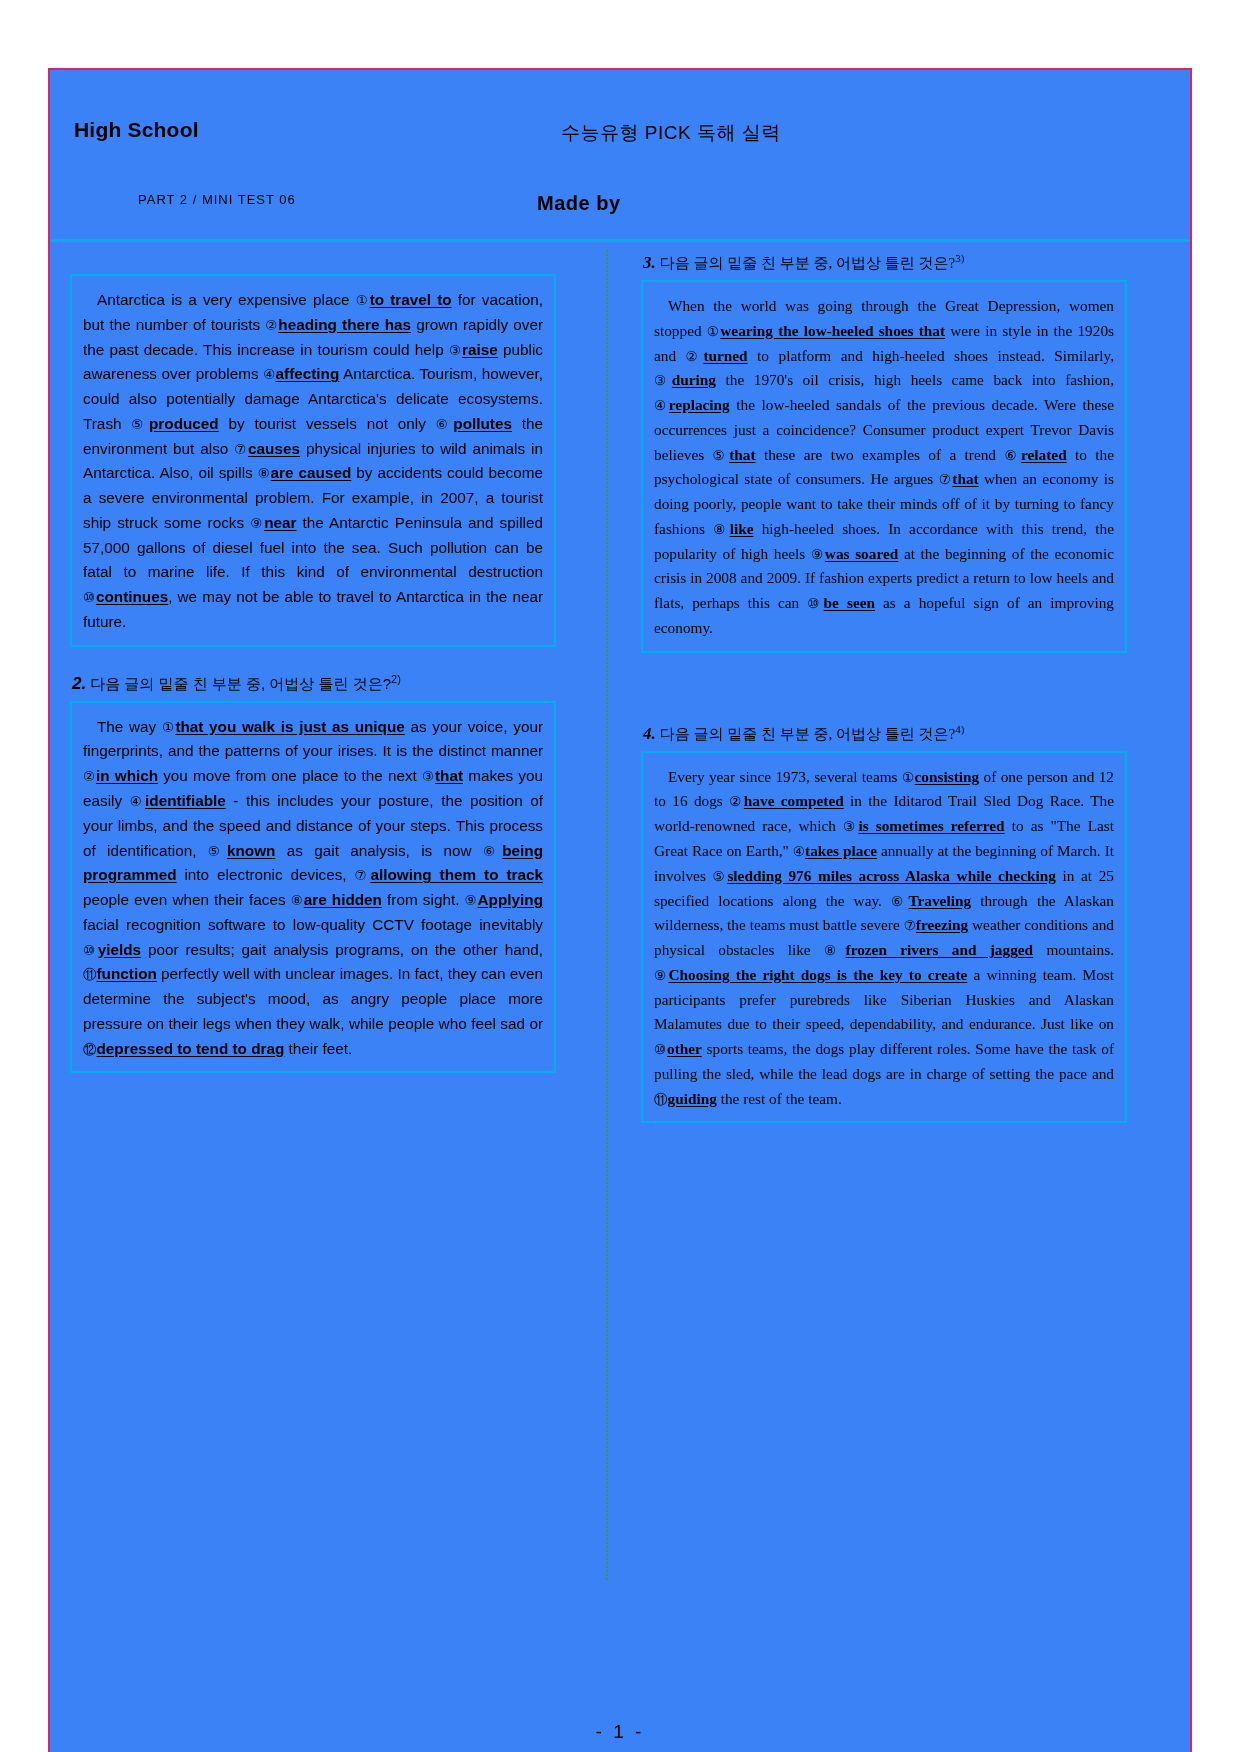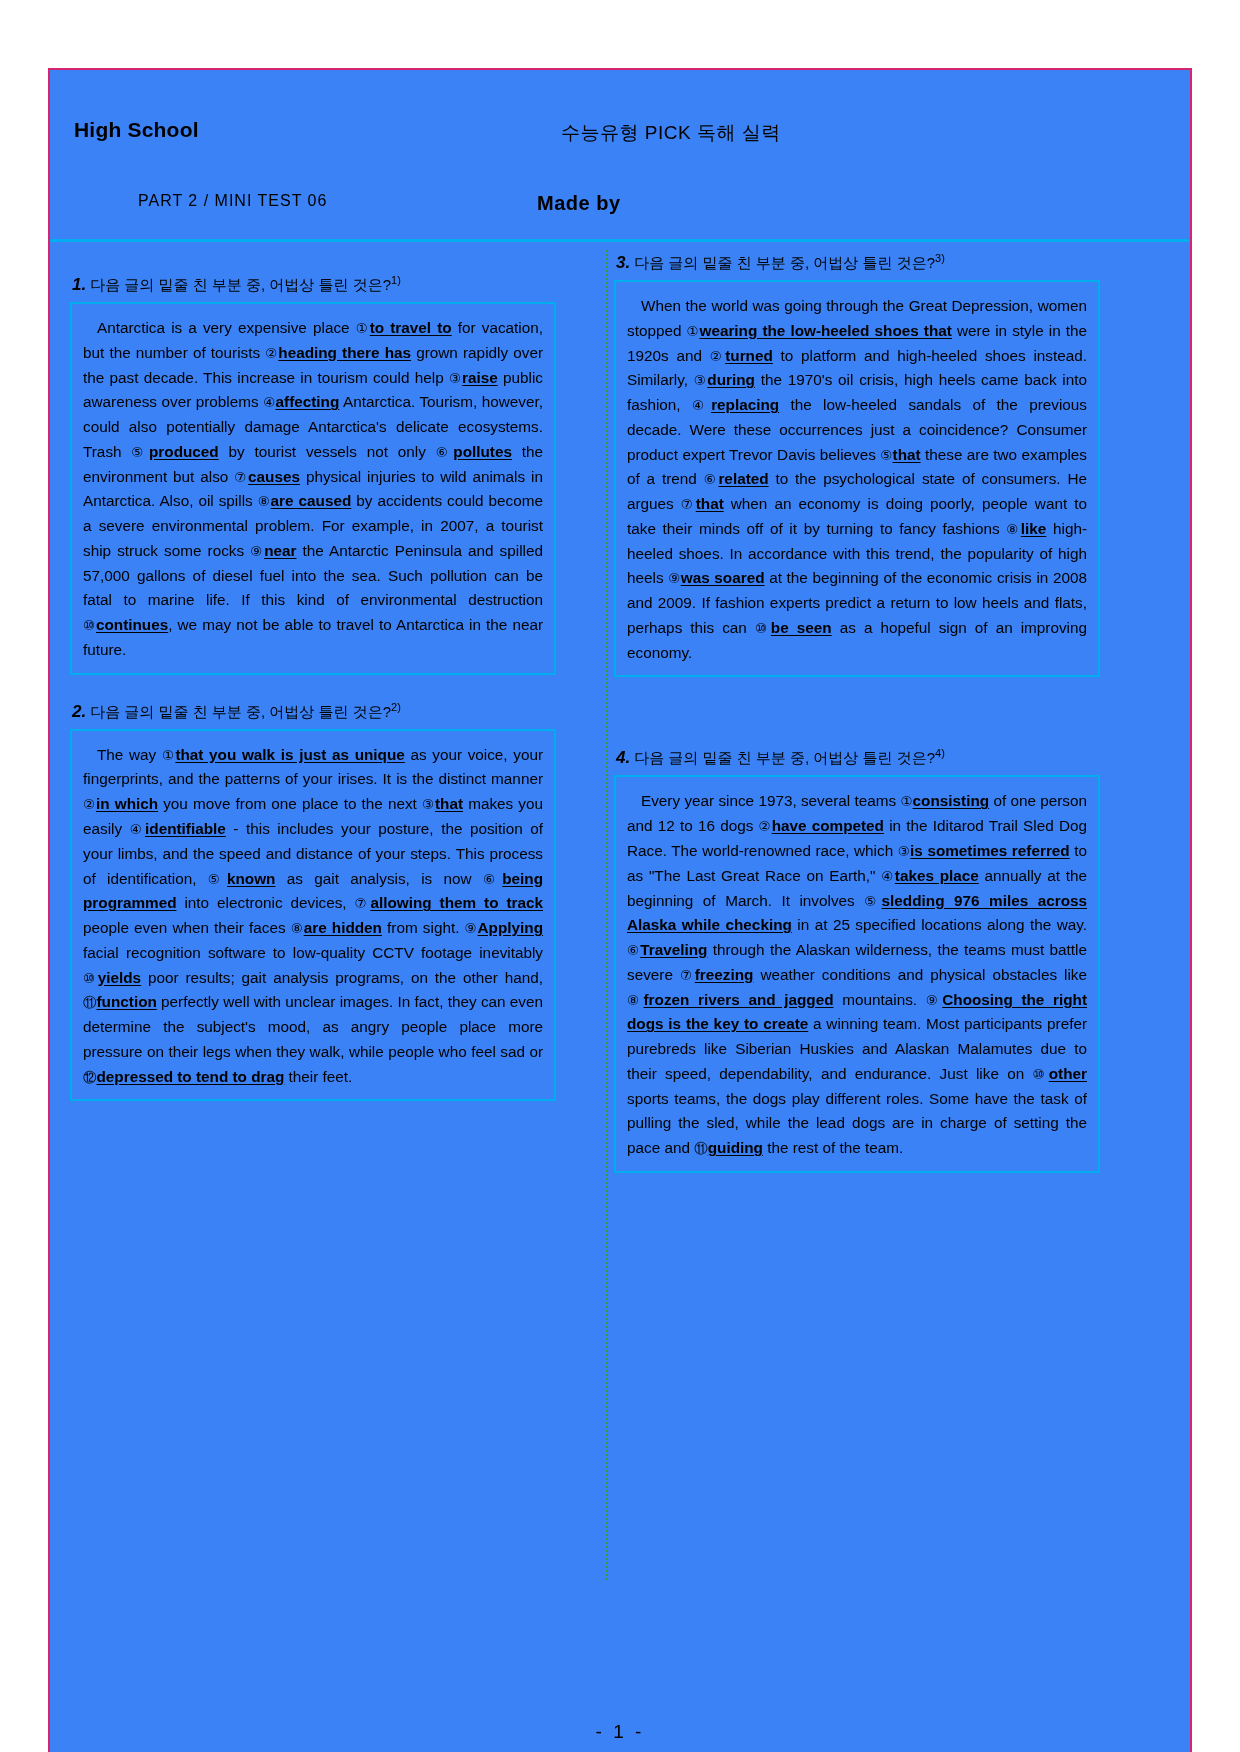--- a/index.html
+++ b/index.html
@@ -27,21 +27,21 @@
     position:absolute; left:24px; top:48px;
     font-size:21px; font-weight:bold;
     letter-spacing:.2px;
   }
   .hdr-title {
     position:absolute; left:487px; top:50px;
     font-size:19px; letter-spacing:.5px;margin-left:24px;
   }
   .hdr-part {
     position:absolute; left:88px; top:122px;
-    font-size:16px; letter-spacing:1px;
+    font-size:13px; letter-spacing:1px;
   }
   .hdr-made {
     position:absolute; left:487px; top:122px;
     font-size:20px; font-weight:bold; letter-spacing:.5px;
   }
   
   .cols {
     position:relative;
     height:1380px;
     padding:14px 0 0 0;
@@ -50,21 +50,21 @@
     position:absolute;
     left:556px; top:8px;
     width:0; height:1330px;
     border-left:2px dotted #3a9a3a;
   }
   .col {
     position:absolute; top:10px;
     width:486px;
   }
   .col-left { left:20px; }
-  .col-right { left:564px; }
+  .col-right { left:591px;font-family:Liberation Serif, serif; }
 
   
   .banner {
     position:relative;
     width:436px; height:84px;
     margin:8px 0 0 10px;
   }
   .banner .lay {
     position:absolute;
     border-radius:22px;
@@ -140,23 +140,20 @@
 
   <div class="cols">
     <div class="divider"></div>
 
     <div class="col col-left">
 
 
       <div style="height:22px"></div>
 
       <div class="qblock">
-        <div class="q-head">
-          <span class="q-num">1.</span><span>다음 글의 밑줄 친 부분 중, 어법상 틀린 것은?</span><span class="q-sup">1)</span>
-        </div>
         <div class="passage"><span class="indent"></span><span>Antarctica is a very expensive place </span><span class="mark">①</span><span class="bu">to travel to</span><span> for vacation, but the number of tourists </span><span class="mark">②</span><span class="bu">heading there has</span><span> grown rapidly over the past decade. This increase in tourism could help </span><span class="mark">③</span><span class="bu">raise</span><span> public awareness over problems </span><span class="mark">④</span><span class="bu">affecting</span><span> Antarctica. Tourism, however, could also potentially damage Antarctica's delicate ecosystems. Trash </span><span class="mark">⑤</span><span class="bu">produced</span><span> by tourist vessels not only </span><span class="mark">⑥</span><span class="bu">pollutes</span><span> the environment but also </span><span class="mark">⑦</span><span class="bu">causes</span><span> physical injuries to wild animals in Antarctica. Also, oil spills </span><span class="mark">⑧</span><span class="bu">are caused</span><span> by accidents could become a severe environmental problem. For example, in 2007, a tourist ship struck some rocks </span><span class="mark">⑨</span><span class="bu">near</span><span> the Antarctic Peninsula and spilled 57,000 gallons of diesel fuel into the sea. Such pollution can be fatal to marine life. If this kind of environmental destruction </span><span class="mark">⑩</span><span class="bu">continues</span><span>, we may not be able to travel to Antarctica in the near future.</span></div>
       </div>
 
       <div class="qblock">
         <div class="q-head">
           <span class="q-num">2.</span><span>다음 글의 밑줄 친 부분 중, 어법상 틀린 것은?</span><span class="q-sup">2)</span>
         </div>
         <div class="passage"><span class="indent"></span><span>The way </span><span class="mark">①</span><span class="bu">that you walk is just as unique</span><span> as your voice, your fingerprints, and the patterns of your irises. It is the distinct manner </span><span class="mark">②</span><span class="bu">in which</span><span> you move from one place to the next </span><span class="mark">③</span><span class="bu">that</span><span> makes you easily </span><span class="mark">④</span><span class="bu">identifiable</span><span> - this includes your posture, the position of your limbs, and the speed and distance of your steps. This process of identification, </span><span class="mark">⑤</span><span class="bu">known</span><span> as gait analysis, is now </span><span class="mark">⑥</span><span class="bu">being programmed</span><span> into electronic devices, </span><span class="mark">⑦</span><span class="bu">allowing them to track</span><span> people even when their faces </span><span class="mark">⑧</span><span class="bu">are hidden</span><span> from sight. </span><span class="mark">⑨</span><span class="bu">Applying</span><span> facial recognition software to low-quality CCTV footage inevitably </span><span class="mark">⑩</span><span class="bu">yields</span><span> poor results; gait analysis programs, on the other hand, </span><span class="mark">⑪</span><span class="bu">function</span><span> perfectly well with unclear images. In fact, they can even determine the subject's mood, as angry people place more pressure on their legs when they walk, while people who feel sad or </span><span class="mark">⑫</span><span class="bu">depressed to tend to drag</span><span> their feet.</span></div>
       </div>
 

